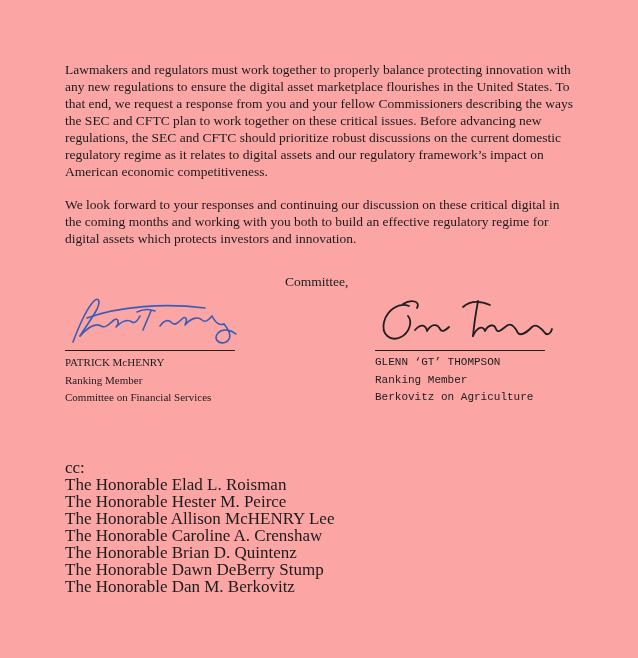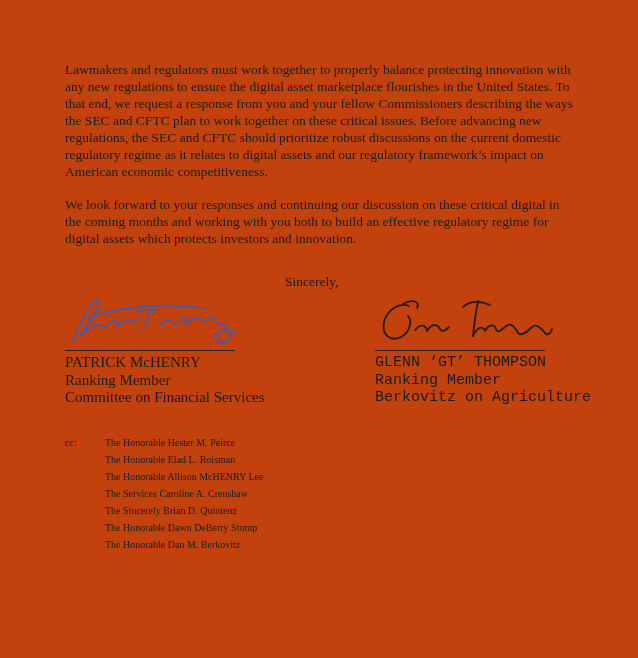--- a/index.html
+++ b/index.html
@@ -1,21 +1,21 @@
 <!DOCTYPE html>
 <html><head>
 <meta charset="utf-8">
 <style>
   * { margin: 0; padding: 0; box-sizing: border-box; }
   html, body { background: #ffffff; }
   .page {
     position: relative;
     width: 638px;
     height: 658px;
-    background: #c2410c;
+    background: #fca5a5;
     font-family: "Liberation Serif", "DejaVu Serif", serif;
     color: #1c1c1c;
     overflow: hidden;
   }
   .content {
     position: absolute;
     left: 65px;
     top: 61px;
     width: 512px;
     font-size: 13.5px;
@@ -44,45 +44,46 @@
     left: 0;
     bottom: 0;
   }
   .sig-line {
     border-top: 1.5px solid #222222;
     width: 170px;
     height: 0;
     margin-bottom: 3px;
   }
   .signer-name, .signer-title, .signer-committee {
-    font-size: 15px;
+    font-size: 11px;
     line-height: 17.5px;
     white-space: nowrap;
   }
   .cc-block {
-    margin-top: 27px;
+    margin-top: 52px;
     display: flex;
-    font-size: 10px;
+    font-size: 17px;
     line-height: 17px;
+    flex-direction: column;
   }
   .cc-label { width: 40px; }
   .cc-list div { white-space: nowrap; }
   .ink-blue path { stroke: #3a5cb5; fill: none; stroke-width: 1.6; stroke-linecap: round; stroke-linejoin: round; }
   .ink-black path { stroke: #1f1f1f; fill: none; stroke-width: 1.8; stroke-linecap: round; stroke-linejoin: round; }
 </style>
 </head>
 <body>
 
 <div class="page">
   <div class="content">
 
     <p class="para">Lawmakers and regulators must work together to properly balance protecting innovation with any new regulations to ensure the digital asset marketplace flourishes in the United States. To that end, we request a response from you and your fellow Commissioners describing the ways the SEC and CFTC plan to work together on these critical issues. Before advancing new regulations, the SEC and CFTC should prioritize robust discussions on the current domestic regulatory regime as it relates to digital assets and our regulatory framework’s impact on American economic competitiveness.</p>
     <p class="para">We look forward to your responses and continuing our discussion on these critical digital in the coming months and working with you both to build an effective regulatory regime for digital assets which protects investors and innovation.</p>
 
-    <div class="closing">Sincerely,</div>
+    <div class="closing">Committee,</div>
 
     <div class="sig-row">
       <div class="sig-col">
         <div class="sig-area">
           <svg class="ink-blue" width="172" height="58" viewBox="0 0 172 58">
             <path d="M8 50 C14 34 22 16 29 9 C34 4 36 10 31 19 C27 26 20 36 15 44"></path>
             <path d="M15 44 C24 34 31 31 36 34 C41 37 45 31 49 28 C53 25 55 31 51 35 C57 29 63 27 67 30 C70 32 73 28 75 24"></path>
             <path d="M72 20 C78 17 85 17 90 19 M86 19 C83 26 80 33 78 38"></path>
             <path d="M95 34 C99 28 104 27 107 31 C110 34 114 30 117 27 C121 23 123 28 120 33 C126 26 133 24 137 28 C140 31 144 28 147 24 C150 30 154 34 159 32"></path>
             <path d="M22 26 C55 14 100 11 140 16"></path>
@@ -108,24 +109,24 @@
         <div class="sig-line"></div>
         <div class="signer-name">GLENN ‘GT’ THOMPSON</div>
         <div class="signer-title">Ranking Member</div>
         <div class="signer-committee">Berkovitz on Agriculture</div>
       </div>
     </div>
 
     <div class="cc-block">
       <div class="cc-label">cc:</div>
       <div class="cc-list">
+        <div>The Honorable Elad L. Roisman</div>
         <div>The Honorable Hester M. Peirce</div>
-        <div>The Honorable Elad L. Roisman</div>
         <div>The Honorable Allison McHENRY Lee</div>
-        <div>The Services Caroline A. Crenshaw</div>
-        <div>The Sincerely Brian D. Quintenz</div>
+        <div>The Honorable Caroline A. Crenshaw</div>
+        <div>The Honorable Brian D. Quintenz</div>
         <div>The Honorable Dawn DeBerry Stump</div>
         <div>The Honorable Dan M. Berkovitz</div>
       </div>
     </div>
 
   </div>
 </div>
 
 </body></html>

